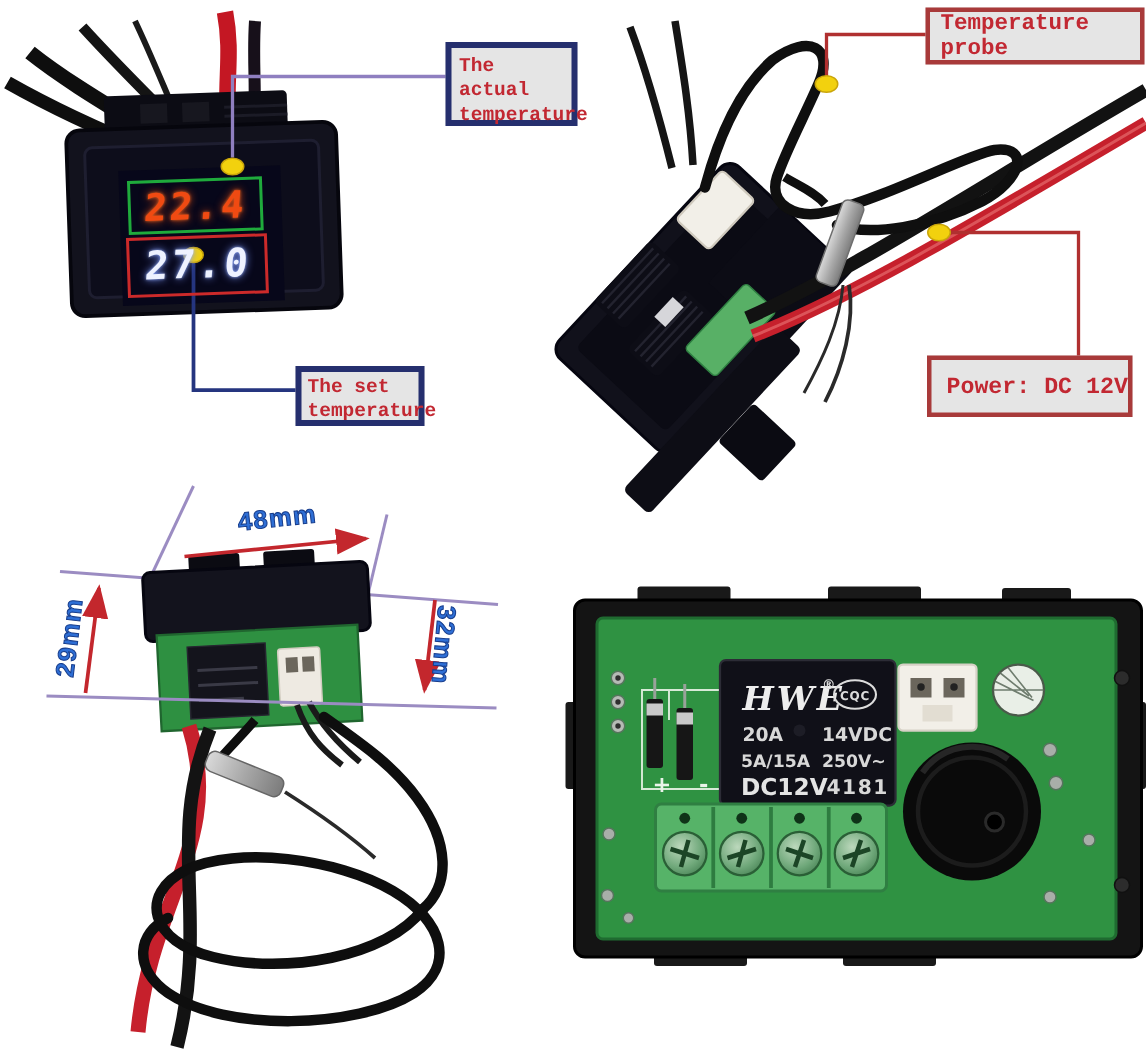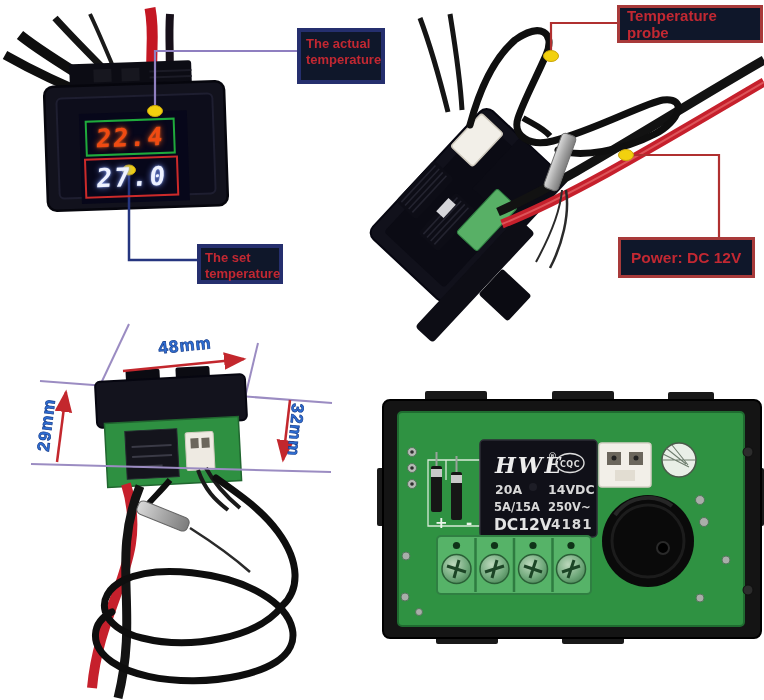--- a/index.html
+++ b/index.html
@@ -1,22 +1,22 @@
 <!DOCTYPE html>
 <html><head>
 <meta charset="utf-8">
 <style>
   html,body{margin:0;padding:0;background:#fff;}
   #stage{position:relative;width:764px;height:700px;background:#ffffff;overflow:hidden;
          font-family:"Liberation Sans",sans-serif;}
   #artwork{position:absolute;left:0;top:0;}
 
   
-  .callout{position:absolute;background:#0f172a;box-sizing:border-box;
-           font-family:Liberation Sans, sans-serif;font-weight:bold;color:#c22832;}
+  .callout{position:absolute;background:#e5e5e5;box-sizing:border-box;
+           font-family:Liberation Mono, monospace;font-weight:bold;color:#c22832;}
   .callout.navy{border:4px solid #252f6e;}
   .callout.red{border:3px solid #a83a3a;}
   .co-actual{left:297px;top:28px;width:88px;height:56px;font-size:13px;line-height:1.25;padding:4px 5px;}
   .co-set{left:197px;top:244px;width:86px;height:40px;border-width:3px;font-size:13px;line-height:1.2;padding:2px 4px;}
   .co-probe{left:617px;top:5px;width:146px;height:38px;font-size:15px;display:flex;align-items:center;padding-left:7px;}
   .co-power{left:618px;top:237px;width:137px;height:41px;font-size:15.5px;display:flex;align-items:center;padding-left:10px;}
 
   
   .display-cluster{position:absolute;left:84px;top:116px;width:100px;height:86px;transform:rotate(-2deg);}
   .digit-box{position:absolute;box-sizing:border-box;display:flex;align-items:center;justify-content:center;}

